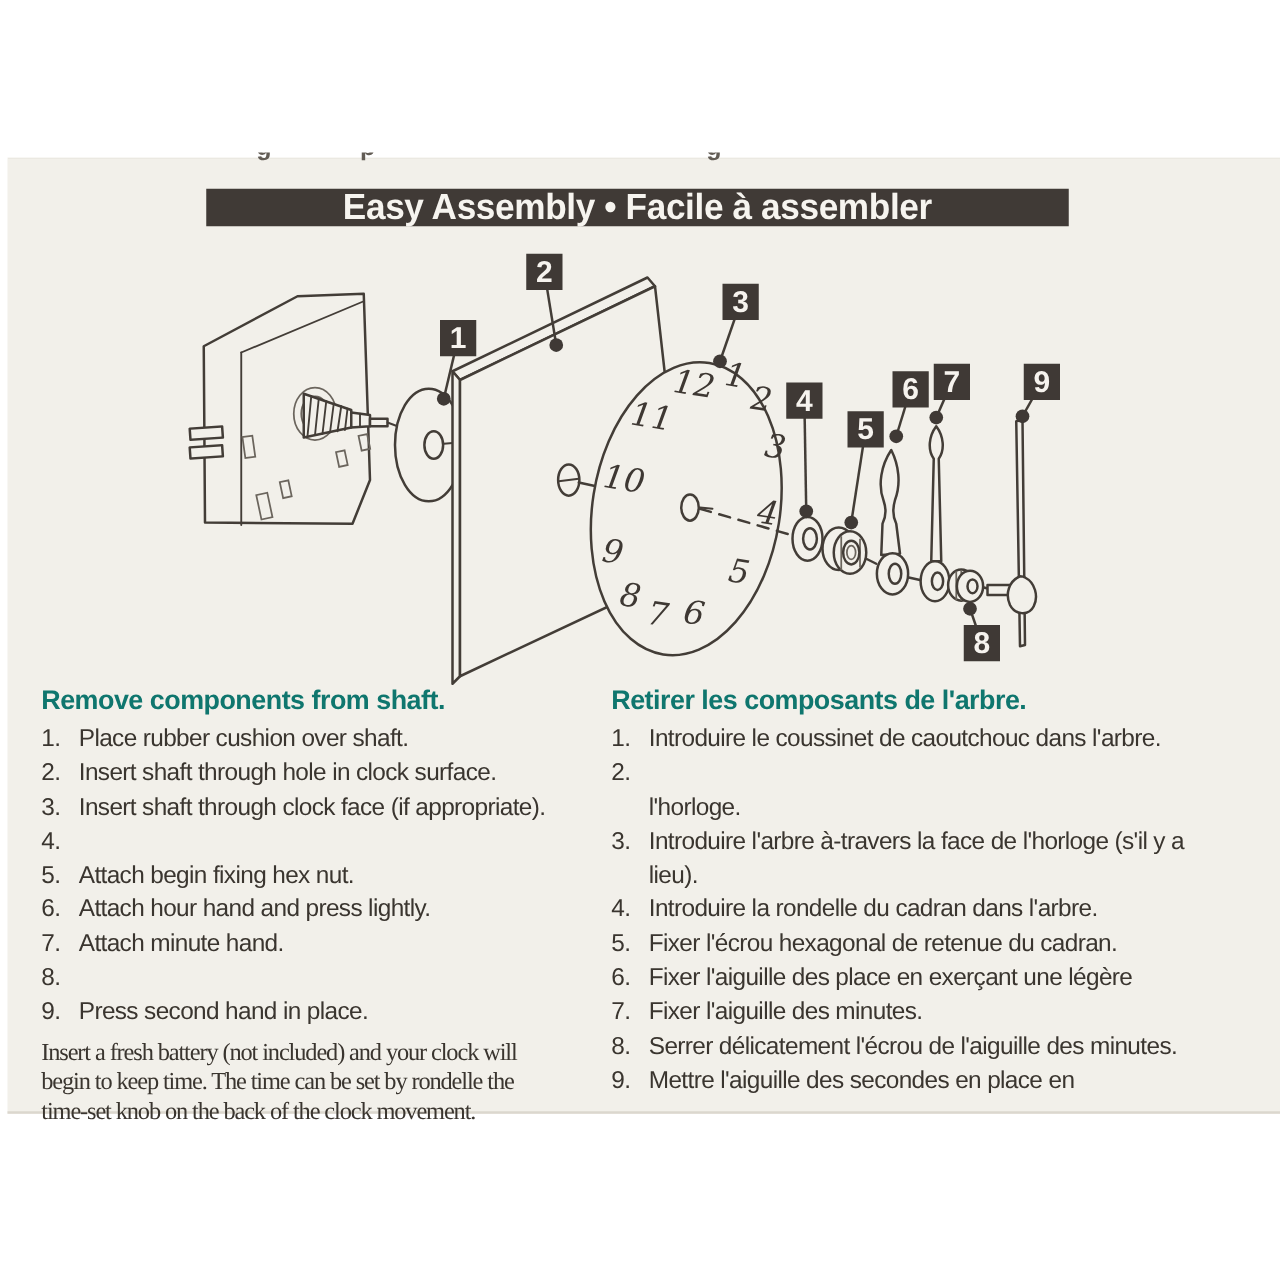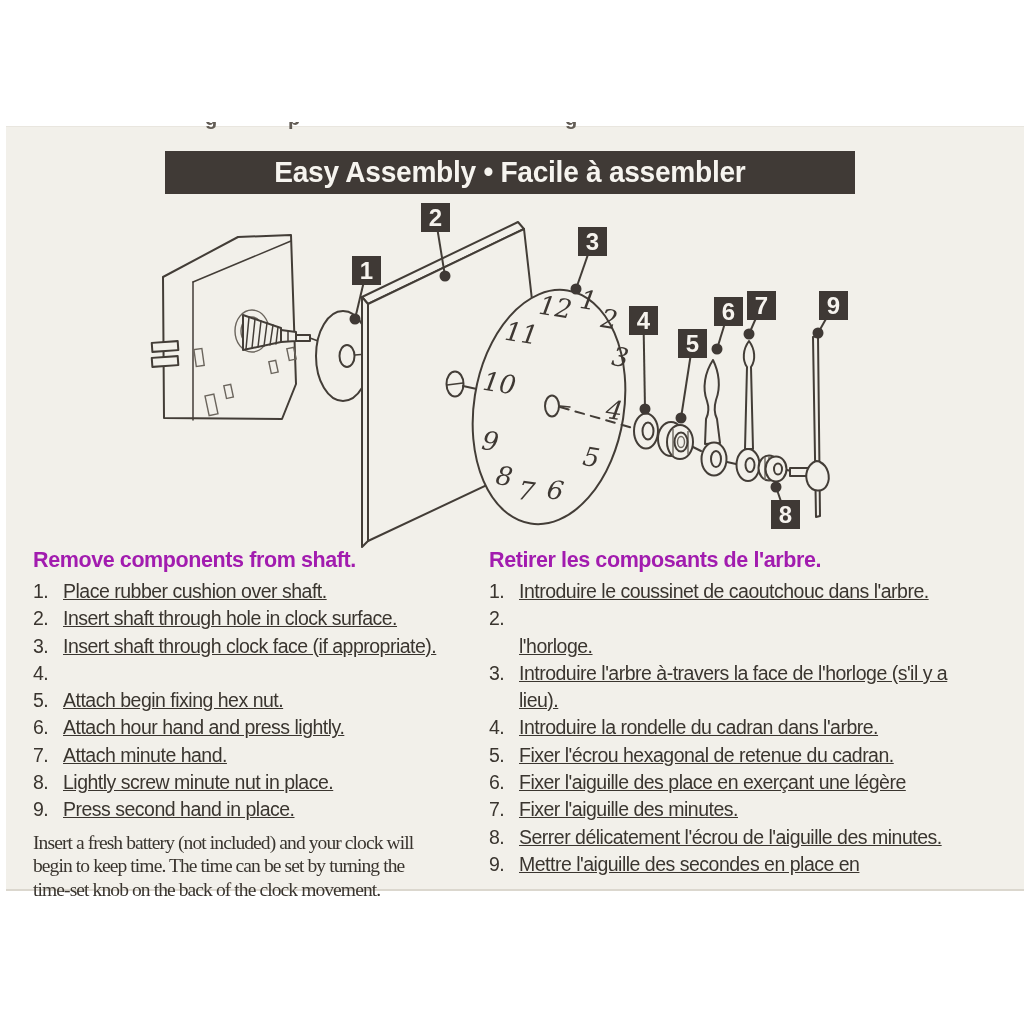--- a/index.html
+++ b/index.html
@@ -16,21 +16,21 @@
     box-shadow:inset 0 1px 0 #e9e6df;
   }
   .cutoff-strip{
     position:absolute;left:150px;top:122px;width:720px;height:11px;
     overflow:hidden;pointer-events:none;
   }
   .cutoff-strip span{
     position:absolute;top:-15px;font-size:20px;color:#625c55;font-weight:600;
   }
   .header-bar{
-    position:absolute;left:165px;top:151px;width:690px;height:43px;
+    position:absolute;left:165px;top:151px;width:690px;height:30px;
     background:#403a36;
     display:flex;align-items:center;justify-content:center;text-align:center;
   }
   .header-bar .title{
     color:#f6f4ef;font-weight:bold;font-size:29px;letter-spacing:-.3px;
     transform:scaleX(.97);white-space:nowrap;
   }
   svg.diagram{position:absolute;left:0;top:0;}
   .ln{fill:none;stroke:#433d37;stroke-width:2;stroke-linejoin:round;stroke-linecap:round;}
   .fl{fill:#f2f0ea;stroke:#433d37;stroke-width:2;stroke-linejoin:round;stroke-linecap:round;}
@@ -41,25 +41,25 @@
   }
   .lbl-box{fill:#3f3935;}
   .lbl-num{
     font-family:"Liberation Sans",sans-serif;font-weight:bold;font-size:24px;fill:#f6f3ee;
     text-anchor:middle;
   }
   .cols{position:absolute;top:548px;color:#3a352f;}
   .col-en{left:33px;width:456px;}
   .col-fr{left:489px;width:530px;}
   .col h2{
-    margin:0 2px 5px 0;font-size:21.5px;letter-spacing:-.4px;color:#a21caf;
+    margin:0 2px 5px 0;font-size:21.5px;letter-spacing:-.4px;color:#0f766e;
   }
   .item{display:flex;line-height:27.3px;font-size:19.5px;letter-spacing:-.5px;white-space:pre;}
   .item .num{flex:none;width:30px;}
-  .item .txt{flex:none;text-decoration:underline;}
+  .item .txt{flex:none;}
   .footer-para{margin-top:7px;}
   .footer-para .item{line-height:23.6px;letter-spacing:-.9px;font-family:Liberation Serif, serif;}
 </style>
 </head>
 <body>
 
 <div class="page"></div>
 
 <div class="cutoff-strip" id="cutoff">
     <span style="left: 55px;">g</span>
@@ -219,26 +219,26 @@
 <div class="cols col col-en">
   <h2>Remove components from shaft.</h2>
   <div>
       <div class="item"><span class="num">1.</span><span class="txt">Place rubber cushion over shaft.</span></div>
       <div class="item"><span class="num">2.</span><span class="txt">Insert shaft through hole in clock surface.</span></div>
       <div class="item"><span class="num">3.</span><span class="txt">Insert shaft through clock face (if appropriate).</span></div>
       <div class="item"><span class="num">4.</span></div>
       <div class="item"><span class="num">5.</span><span class="txt">Attach begin fixing hex nut.</span></div>
       <div class="item"><span class="num">6.</span><span class="txt">Attach hour hand and press lightly.</span></div>
       <div class="item"><span class="num">7.</span><span class="txt">Attach minute hand.</span></div>
-      <div class="item"><span class="num">8.</span><span class="txt">Lightly screw minute nut in place.</span></div>
+      <div class="item"><span class="num">8.</span></div>
       <div class="item"><span class="num">9.</span><span class="txt">Press second hand in place.</span></div>
     </div>
   <div class="footer-para">
       <div class="item">Insert a fresh battery (not included) and your clock will</div>
-      <div class="item">begin to keep time. The time can be set by turning the</div>
+      <div class="item">begin to keep time. The time can be set by rondelle the</div>
       <div class="item">time-set knob on the back of the clock movement.</div>
     </div>
 </div>
 
 <div class="cols col col-fr">
   <h2>Retirer les composants de l'arbre.</h2>
   <div>
       <div class="item"><span class="num">1.</span><span class="txt">Introduire le coussinet de caoutchouc dans l'arbre.</span></div>
       <div class="item"><span class="num">2.</span></div>
       <div class="item"><span class="num"></span><span class="txt">l'horloge.</span></div>

